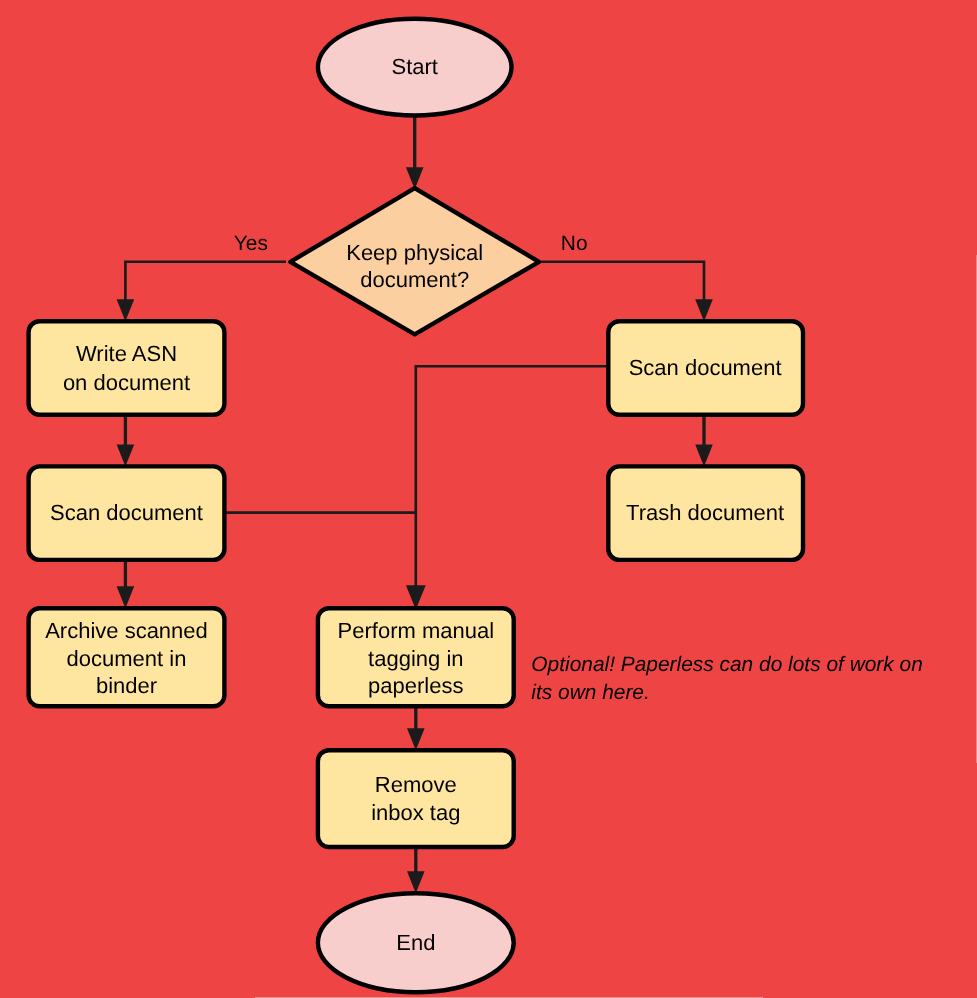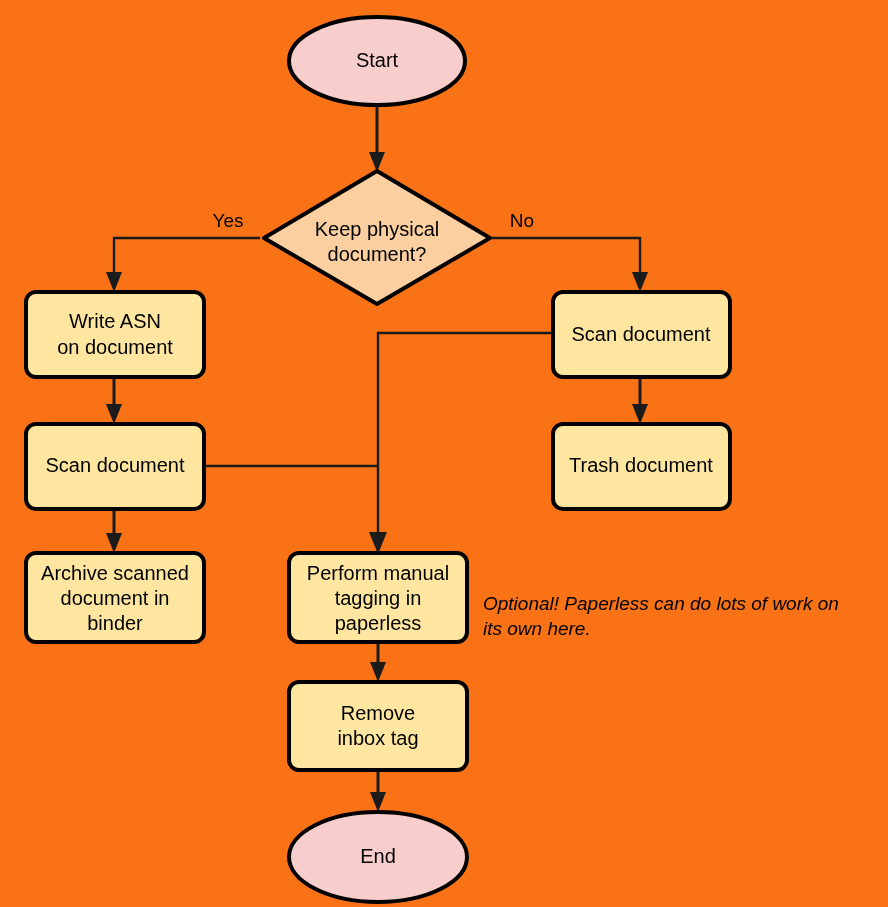--- a/index.html
+++ b/index.html
@@ -11,21 +11,21 @@
   body {
     width: 888px;
     height: 907px;
     font-family: "Liberation Sans", sans-serif;
     overflow: hidden;
   }
   #flowchart-root {
     position: relative;
     width: 888px;
     height: 907px;
-    background: #f97316;
+    background: #ef4444;
   }
   svg.diagram {
     display: block;
     width: 888px;
     height: 907px;
   }
   .shape-outline {
     stroke: #000000;
     stroke-width: 4;
     stroke-linejoin: round;

